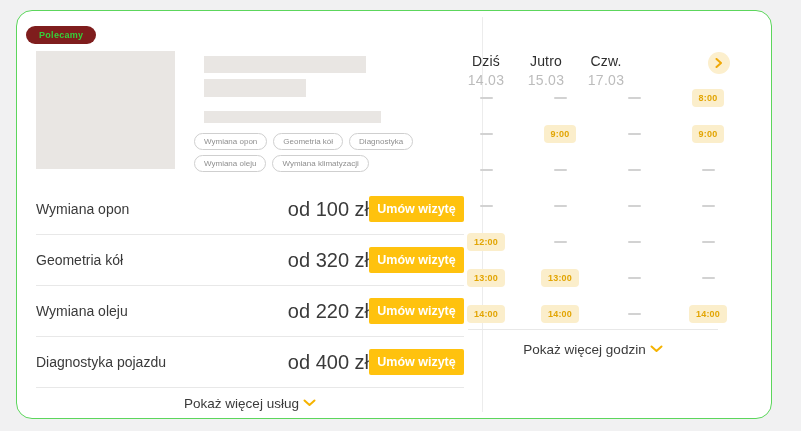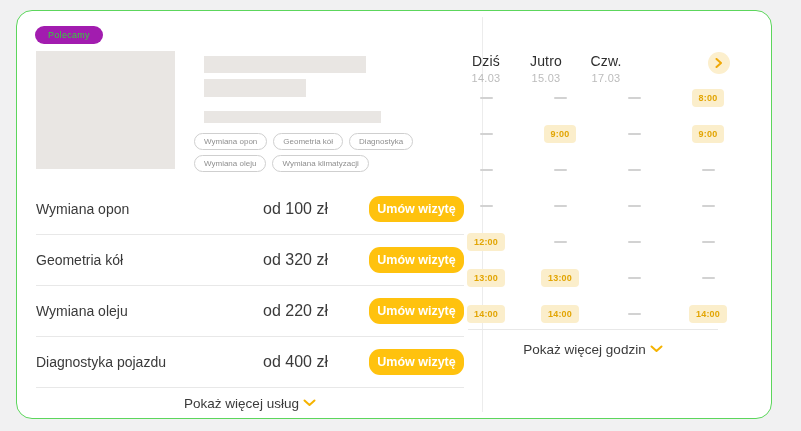--- a/index.html
+++ b/index.html
@@ -9,59 +9,59 @@
     font-family:"Liberation Sans", sans-serif;
     -webkit-font-smoothing:antialiased;
   }
   .card{
     position:absolute;left:16px;top:10px;width:756px;height:409px;
     background:#ffffff;border:1px solid #5cd65c;border-radius:16px;
     box-sizing:border-box;
   }
   
   .badge{
-    position:absolute;left:18px;top:15px;
-    background:#a21caf;color:#35d13a;
-    font-size:9px;font-weight:normal;letter-spacing:.3px;
+    position:absolute;left:9px;top:15px;
+    background:#7f1d1d;color:#35d13a;
+    font-size:9px;font-weight:bold;letter-spacing:.3px;
     padding:4px 13px;border-radius:9px;
   }
   
   .photo{position:absolute;left:19px;top:40px;width:139px;height:118px;background:#e9e6e3;}
   .bar{position:absolute;background:#e9e6e3;}
   .bar1{left:187px;top:45px;width:162px;height:17px;}
   .bar2{left:187px;top:68px;width:102px;height:18px;}
   .bar3{left:187px;top:100px;width:177px;height:12px;}
   
   .tags{position:absolute;left:177px;top:122px;width:238px;display:flex;flex-wrap:wrap;gap:5px 6px;}
   .tag{
     border:1px solid #cfcfcf;color:#8f8f8f;font-size:8px;
     padding:3px 9px;border-radius:9px;white-space:nowrap;background:#fff;
   }
   
   .services{position:absolute;left:19px;top:173px;width:428px;}
   .service-row{display:flex;align-items:center;height:50px;border-bottom:1px solid #e8e8e8;}
   .s-name{flex:1;font-size:14px;color:#3a3a3a;}
-  .s-price{font-size:16px;color:#3a3a3a;margin-right:41px;}
+  .s-price{font-size:20px;color:#3a3a3a;}
   .cta{
-    width:95px;height:26px;background:#ffc20e;color:#ffffff;border:none;border-radius:11px;
+    width:95px;height:26px;background:#ffc20e;color:#ffffff;border:none;border-radius:2px;
     font-size:12.5px;font-weight:bold;font-family:inherit;cursor:pointer;flex:0 0 auto;
   }
   .show-more{
     display:flex;align-items:center;justify-content:center;gap:4px;
     font-size:13.5px;color:#3a3a3a;height:34px;margin-top:2px;cursor:pointer;
   }
   .chev-down{width:13px;height:8px;display:block;}
   
   .vdivider{position:absolute;left:465px;top:6px;bottom:6px;width:1px;background:#ececec;}
   
   .calendar{position:absolute;left:439px;top:42px;width:274px;}
   .cal-head{display:grid;grid-template-columns:repeat(4,60px);height:34px;}
   .day-col{text-align:center;}
   .day-label{font-size:14px;color:#2e2e2e;letter-spacing:.2px;}
-  .day-date{font-size:11px;color:#bcbcbc;margin-top:3px;letter-spacing:.3px;}
+  .day-date{font-size:14px;color:#bcbcbc;margin-top:3px;letter-spacing:.3px;}
   .next-btn{
     position:absolute;right:0;top:-1px;width:22px;height:22px;border-radius:50%;
     background:#fcefcd;border:none;display:flex;align-items:center;justify-content:center;
     cursor:pointer;padding:0;
   }
   .cal-slots{display:grid;grid-template-columns:repeat(4,60px);grid-auto-rows:22px;gap:14px;}
   .slot-cell{display:flex;align-items:center;justify-content:center;}
   .chip{
     background:#fbeecb;color:#e2a504;font-size:9px;font-weight:bold;letter-spacing:.2px;
     padding:4px 7px;border-radius:4px;border:none;font-family:inherit;cursor:pointer;

